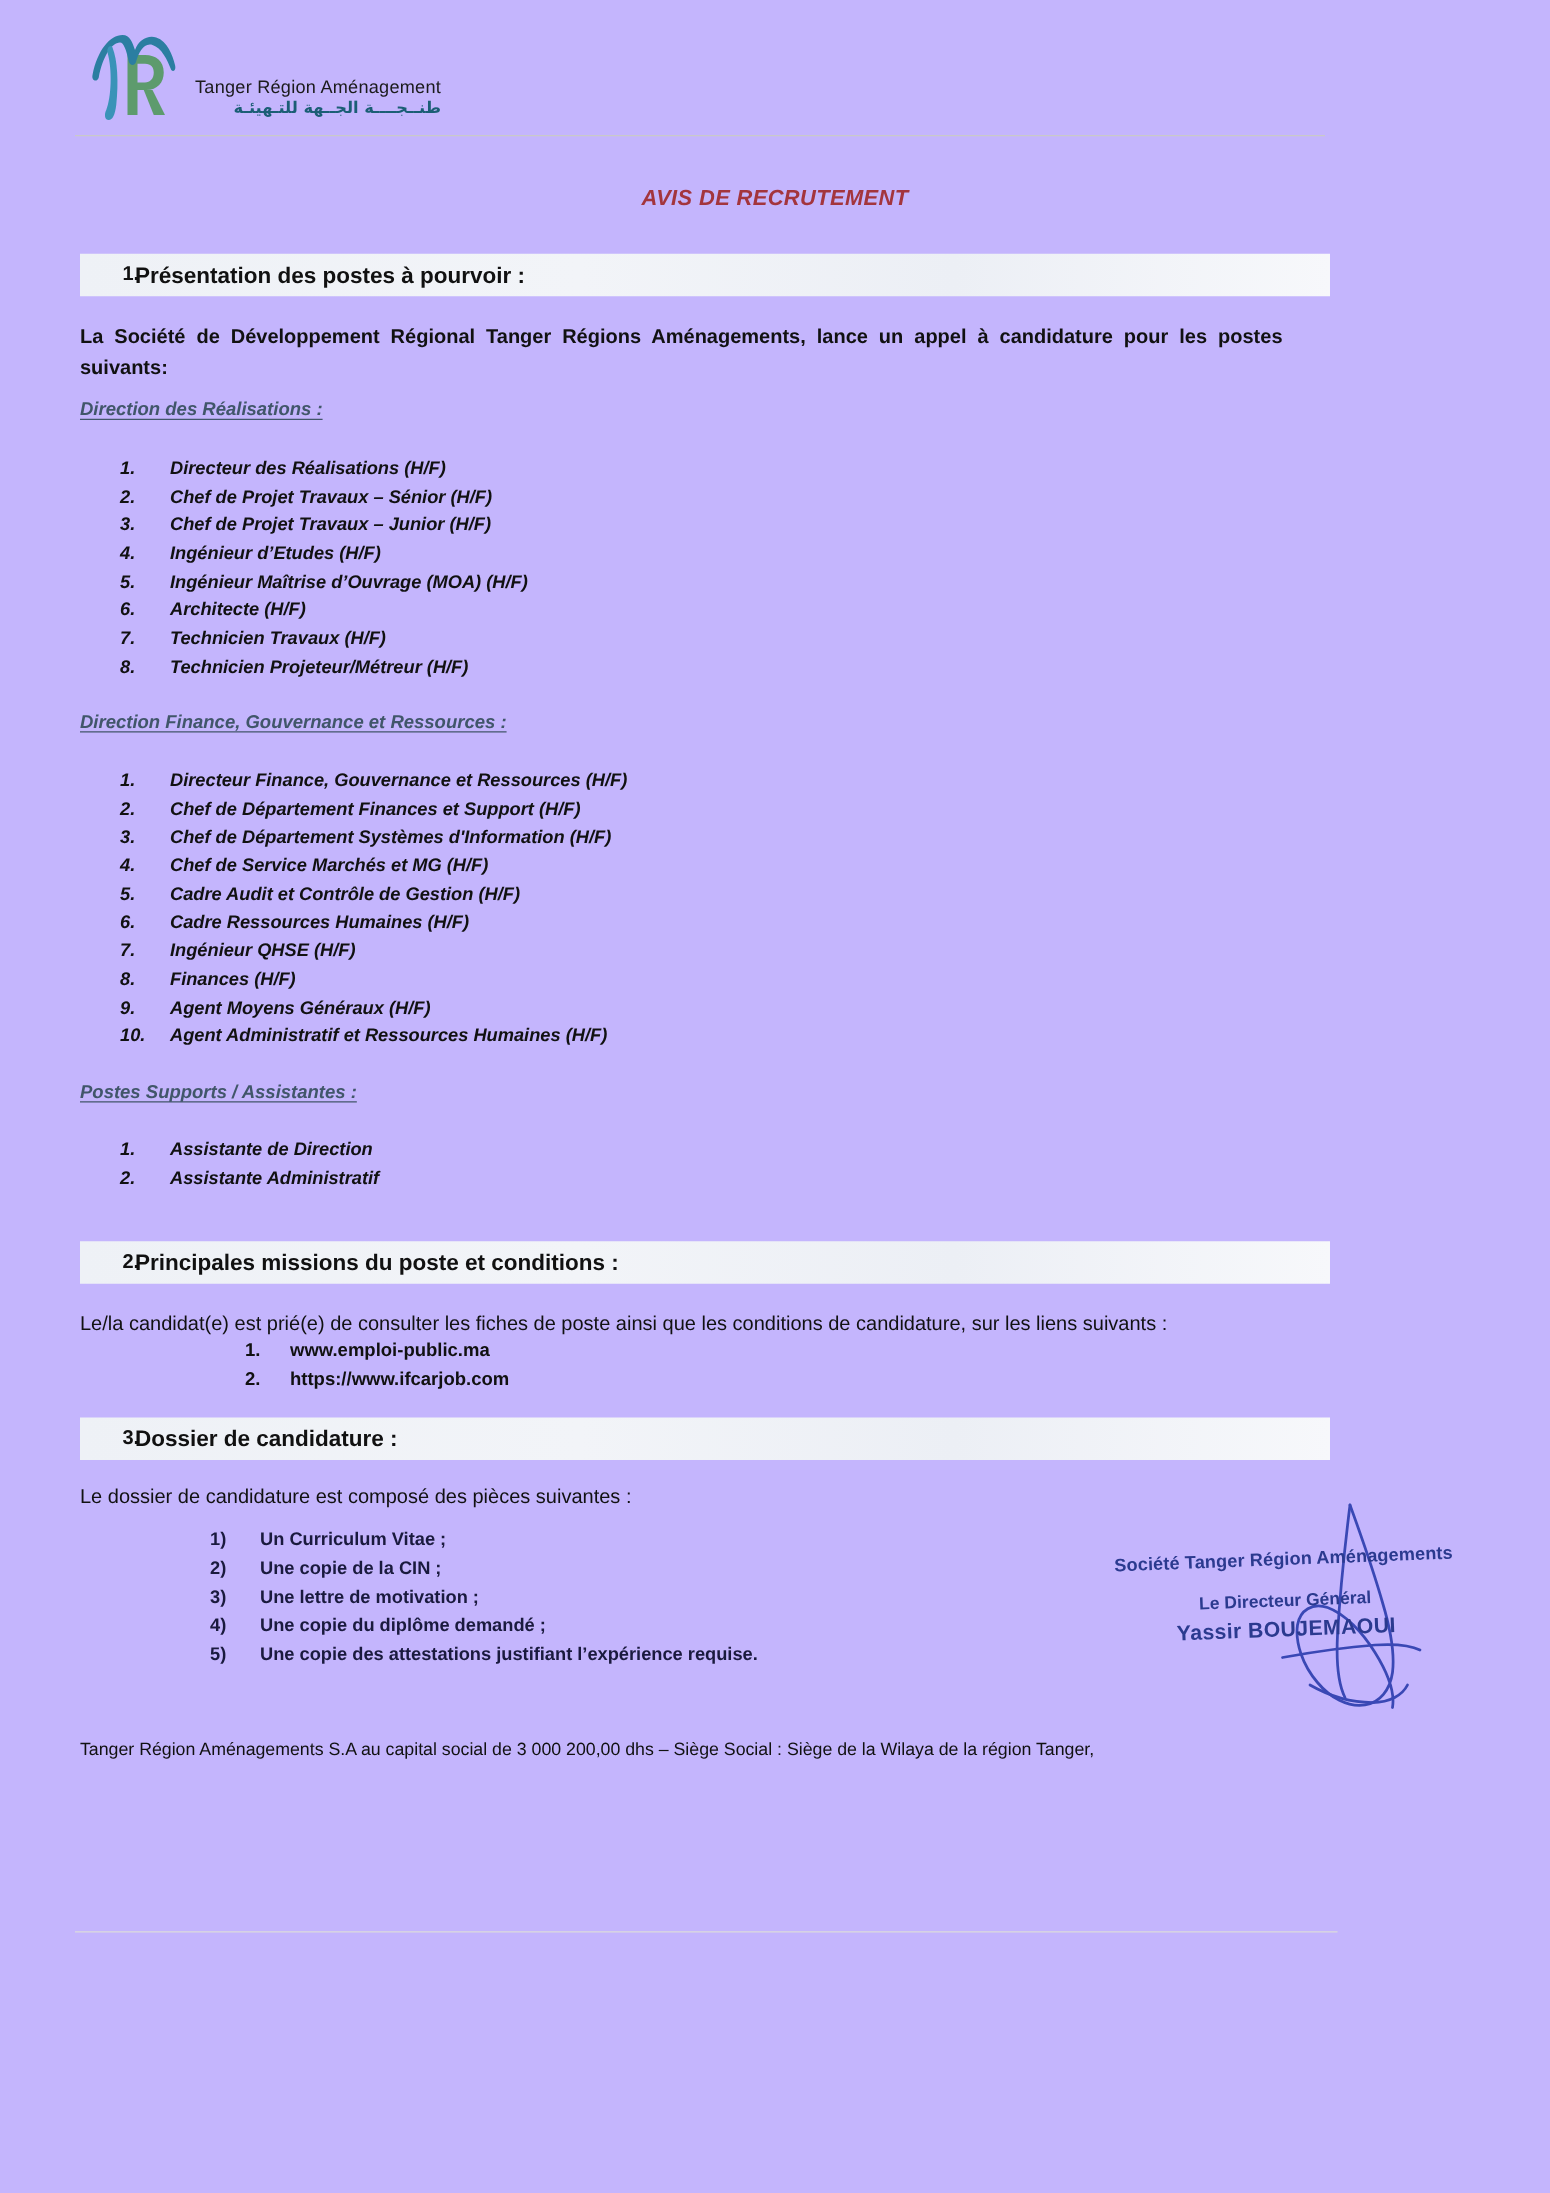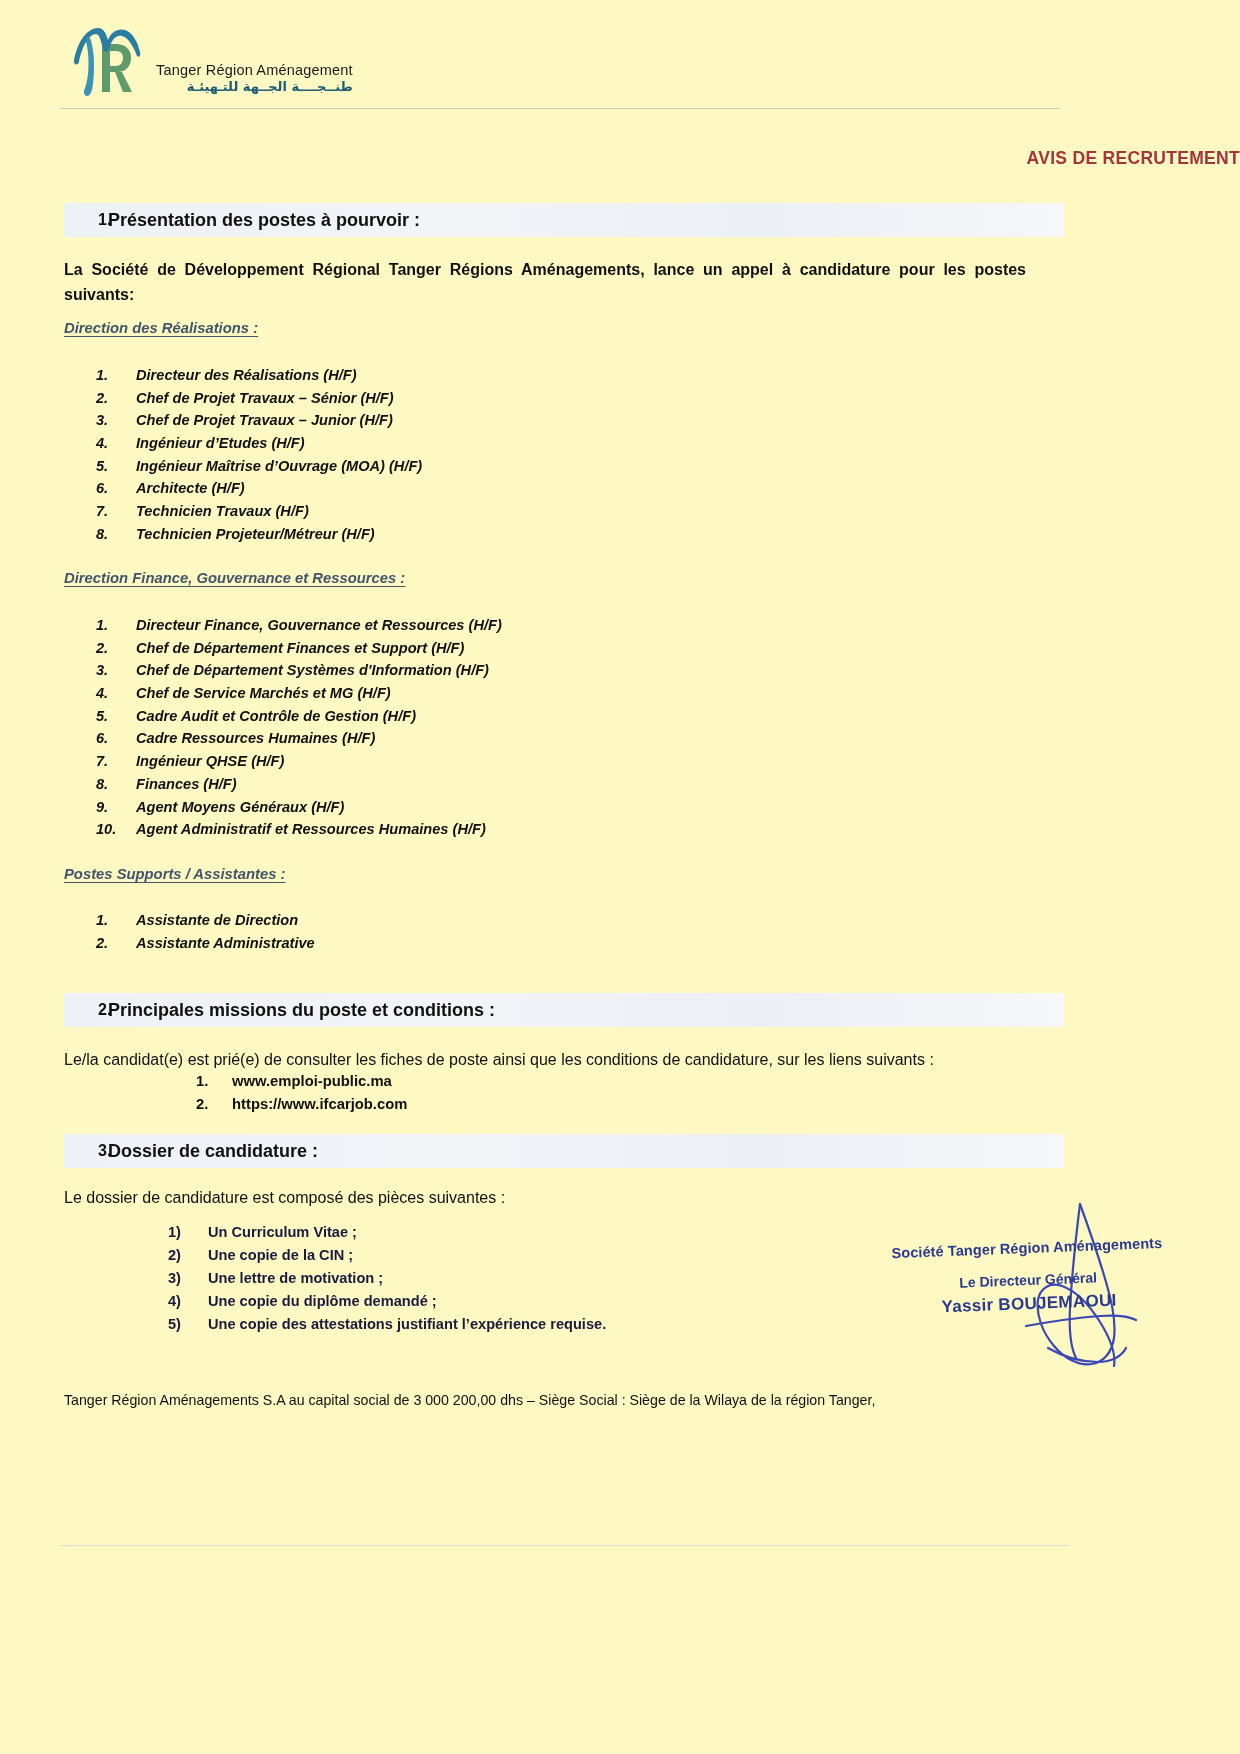--- a/index.html
+++ b/index.html
@@ -7,21 +7,21 @@
     width: 1240px;
     height: 1754px;
     background: #ffffff;
     font-family: "Liberation Sans", sans-serif;
     color: #000000;
   }
   .page {
     position: relative;
     width: 1240px;
     height: 1754px;
-    background: #fef9c3;
+    background: #c4b5fd;
     overflow: hidden;
   }
 
   
   .header {
     position: absolute;
     top: 22px; left: 60px;
     width: 1000px;
     height: 92px;
   }
@@ -57,25 +57,26 @@
     width: 1000px;
     height: 1px;
     background: #c9c9c9;
   }
 
   
   .doc-title {
     position: absolute;
     top: 148px; left: 0;
     width: 1240px;
-    text-align: right;
+    text-align: center;
     font-size: 17.5px;
     font-weight: bold;
     color: #a3353d;
     letter-spacing: 0.3px;
+    font-style: italic;
   }
 
   
   .section-head {
     position: absolute;
     left: 64px;
     width: 1000px;
     height: 34px;
     background: linear-gradient(90deg,#eef1f6 0%, #f2f4f8 40%, #eceff5 70%, #f7f8fb 100%);
     display: flex;
@@ -344,21 +345,21 @@
   </div>
 
   <div class="sub-head" style="top:866px;">Postes Supports / Assistantes :</div>
   <div class="job-list" style="top:909px;">
     <div class="job-row">
         <span class="idx">1.</span>
         <span class="lbl">Assistante de Direction</span>
       </div>
     <div class="job-row">
         <span class="idx">2.</span>
-        <span class="lbl">Assistante Administrative</span>
+        <span class="lbl">Assistante Administratif</span>
       </div>
   </div>
 
   <div class="section-head" style="top:993px;">
     <span class="num">2.</span>
     <span class="txt">Principales missions du poste et conditions :</span>
   </div>
 
   <div class="para reg" style="top:1048px;">Le/la candidat(e) est prié(e) de consulter les fiches de poste ainsi que les conditions de candidature, sur les liens suivants :</div>
 

